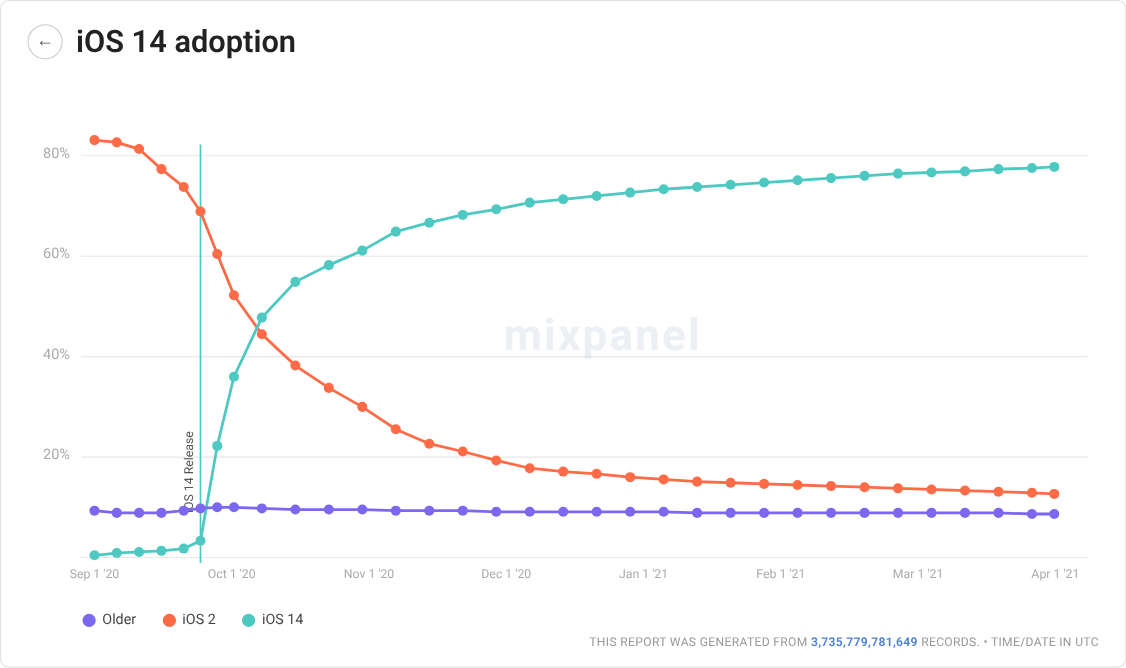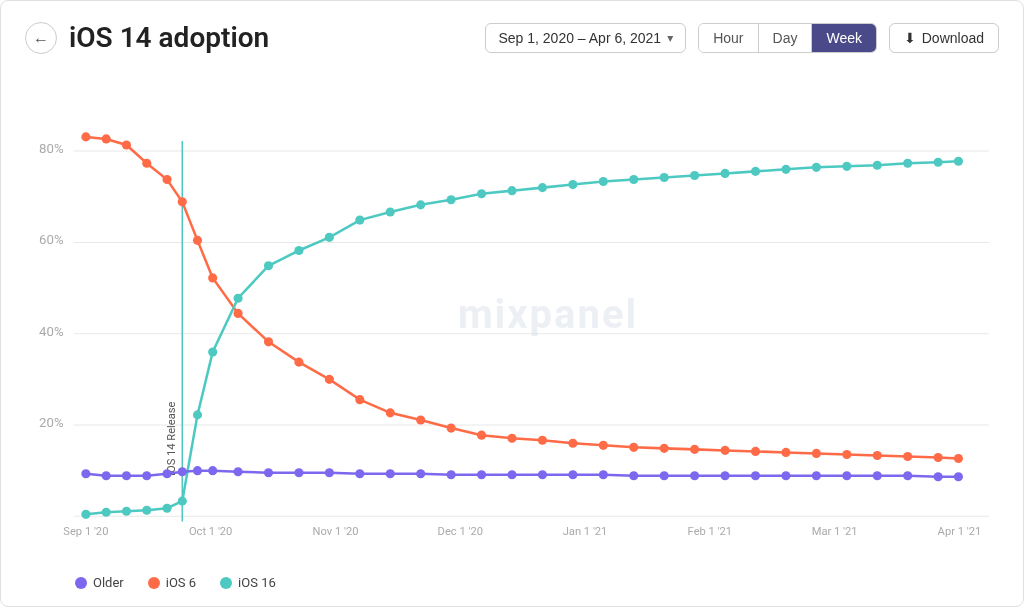--- a/index.html
+++ b/index.html
@@ -159,35 +159,20 @@
     }
   </style>
 </head>
 <body>
 
 <div class="container">
   <div class="header">
     <div class="header-left">
       <button class="back-btn">←</button>
       <h1 class="page-title">iOS 14 adoption</h1>
-    </div>
-    <div class="header-right">
-      <button class="date-range-btn">
-        <span>Sep 1, 2020 – Apr 6, 2021</span>
-        <span class="chevron">▾</span>
-      </button>
-      <div class="time-toggle">
-        <button class="time-btn">Hour</button>
-        <button class="time-btn">Day</button>
-        <button class="time-btn active">Week</button>
-      </div>
-      <button class="download-btn">
-        <span>⬇</span>
-        <span>Download</span>
-      </button>
     </div>
   </div>
 
   <div class="chart-area">
     <div class="chart-svg-container">
       <div class="watermark">mixpanel</div>
       <svg class="chart" viewBox="0 0 960 430">
 
         <text x="38" y="52" font-size="13" fill="#aaa" text-anchor="end">80%</text>
         <text x="38" y="142" font-size="13" fill="#aaa" text-anchor="end">60%</text>
@@ -430,22 +415,25 @@
       </svg>
     </div>
 
     <div class="legend">
       <div class="legend-item">
         <div class="legend-dot" style="background:#7b68ee;"></div>
         <span>Older</span>
       </div>
       <div class="legend-item">
         <div class="legend-dot" style="background:#ff6b47;"></div>
-        <span>iOS 6</span>
+        <span>iOS 2</span>
       </div>
       <div class="legend-item">
         <div class="legend-dot" style="background:#4dc9c2;"></div>
-        <span>iOS 16</span>
+        <span>iOS 14</span>
       </div>
     </div>
 
+    <div class="footer">
+      <span>THIS REPORT WAS GENERATED FROM </span><span class="highlight">3,735,779,781,649</span><span> RECORDS. • TIME/DATE IN UTC</span>
+    </div>
   </div>
 </div>
 
 </body></html>

